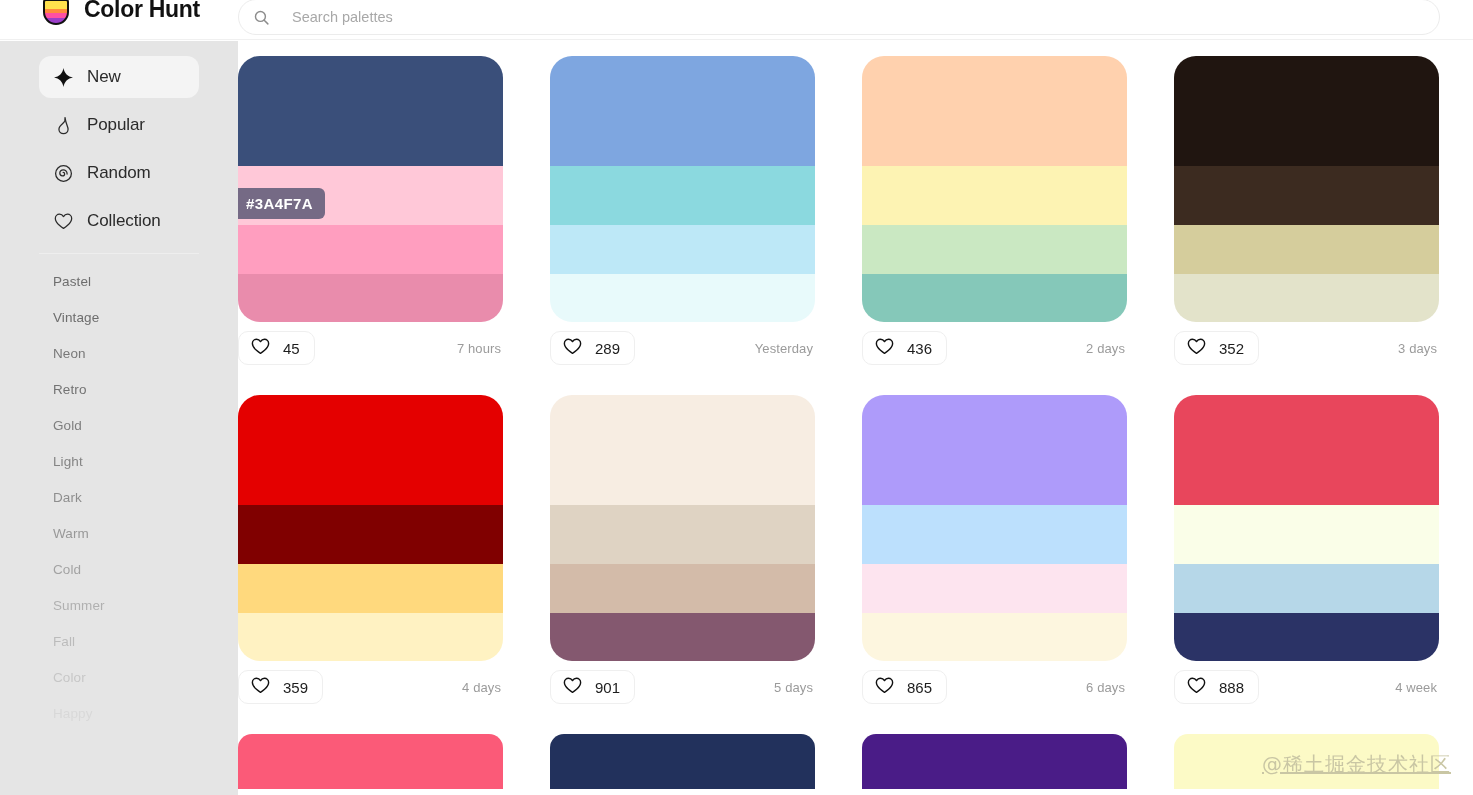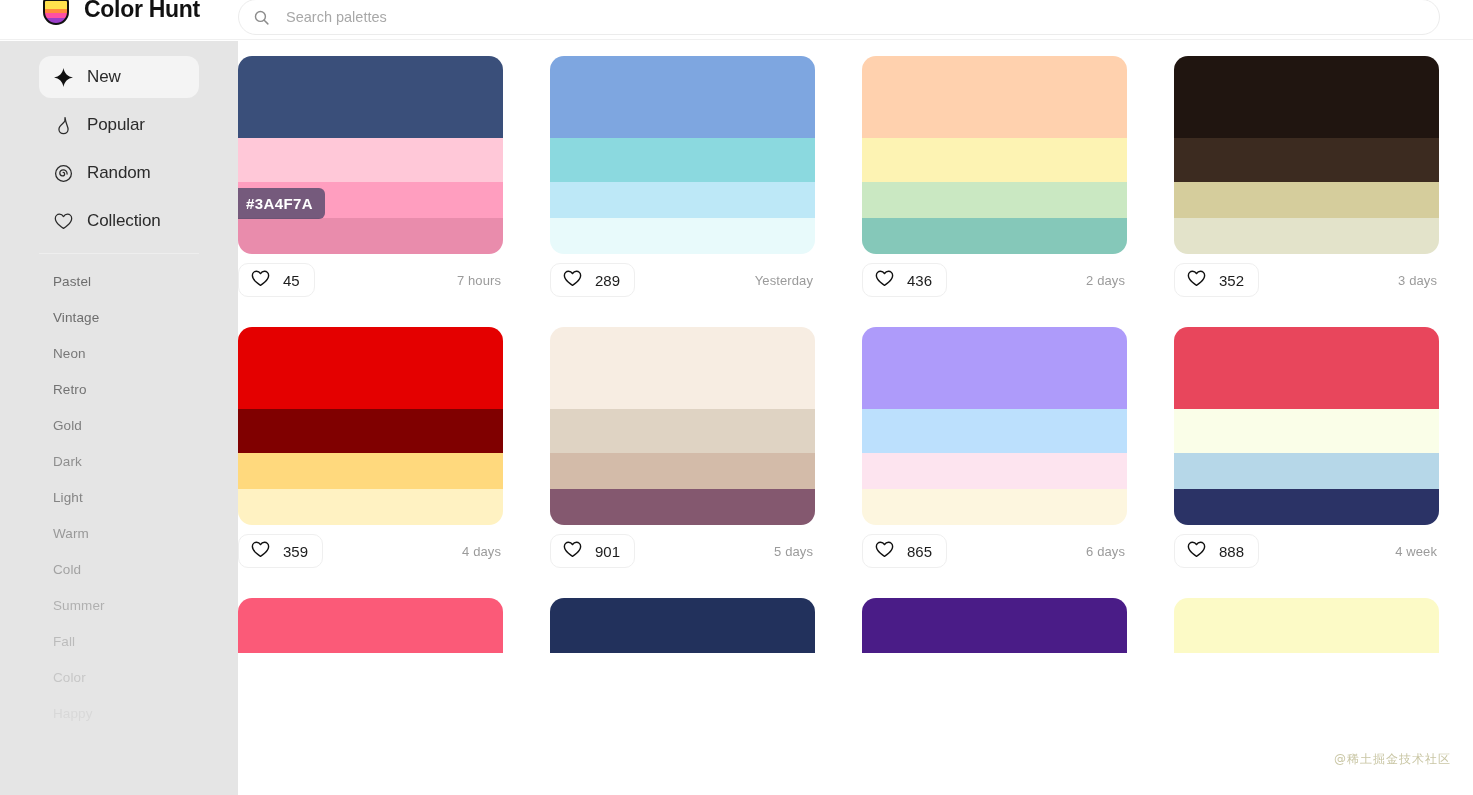--- a/index.html
+++ b/index.html
@@ -51,21 +51,21 @@
   }
 
   #searchbar {
     position: absolute; left: 238px; top: -1px;
     width: 1202px; height: 36px;
     background: #ffffff;
     border: 1px solid #ececec;
     border-radius: 18px;
     display: flex; align-items: center;
     padding: 0 14px;
-    gap: 16px;
+    gap: 22px;
   }
   #search-input {
     flex: 1; border: none; outline: none;
     font-family: "Liberation Sans", sans-serif;
     font-size: 14.5px; color: #333;
     background: transparent;
   }
   #search-input::placeholder { color: #a8a8a8; }
 
   
@@ -116,22 +116,22 @@
   #grid {
     position: relative;
     display: grid;
     grid-template-columns: repeat(4, 265px);
     column-gap: 47px;
     row-gap: 21px;
     padding: 15px 0 0 0;
   }
   .card { width: 265px; }
   .swatches {
-    width: 265px; height: 198px;
-    border-radius: 14px;
+    width: 265px; height: 266px;
+    border-radius: 22px;
     overflow: hidden;
     position: relative;
     display: flex; flex-direction: column;
     cursor: pointer;
   }
   .sw { width: 100%; }
   .sw.s0 { height: 41.4%; }
   .sw.s1 { height: 22.2%; }
   .sw.s2 { height: 18.2%; }
   .sw.s3 { height: 18.2%; }
@@ -167,26 +167,27 @@
     letter-spacing: 0.1px;
   }
 
   
   .card.clipped .swatches { height: 55px; border-radius: 14px 14px 0 0; }
   .card.clipped .sw.s0 { height: 100%; }
 
   #watermark {
     position: absolute;
     right: 22px; top: 751px;
-    font-size: 12px;
+    font-size: 20px;
     color: #c9c6a4;
     letter-spacing: 1px;
     pointer-events: none;
     font-family: "DejaVu Sans", sans-serif;
     z-index: 30;
+    text-decoration: underline;
   }
 </style>
 </head>
 <body>
 
 <div id="header">
 
   <div id="brand">
     <div id="logo-mark">
       <svg class="eyes" viewBox="0 0 26 9">
@@ -247,22 +248,22 @@
   </div>
 
   <div id="nav-divider"></div>
 
   <div id="taglist">
     <div class="tag-item" style="opacity: 1;">Pastel</div>
     <div class="tag-item" style="opacity: 1;">Vintage</div>
     <div class="tag-item" style="opacity: 0.9;">Neon</div>
     <div class="tag-item" style="opacity: 0.95;">Retro</div>
     <div class="tag-item" style="opacity: 0.85;">Gold</div>
+    <div class="tag-item" style="opacity: 0.8;">Light</div>
     <div class="tag-item" style="opacity: 0.72;">Dark</div>
-    <div class="tag-item" style="opacity: 0.8;">Light</div>
     <div class="tag-item" style="opacity: 0.64;">Warm</div>
     <div class="tag-item" style="opacity: 0.55;">Cold</div>
     <div class="tag-item" style="opacity: 0.44;">Summer</div>
     <div class="tag-item" style="opacity: 0.34;">Fall</div>
     <div class="tag-item" style="opacity: 0.25;">Color</div>
     <div class="tag-item" style="opacity: 0.1;">Happy</div>
   </div>
 </div>
 
 <div id="main">

